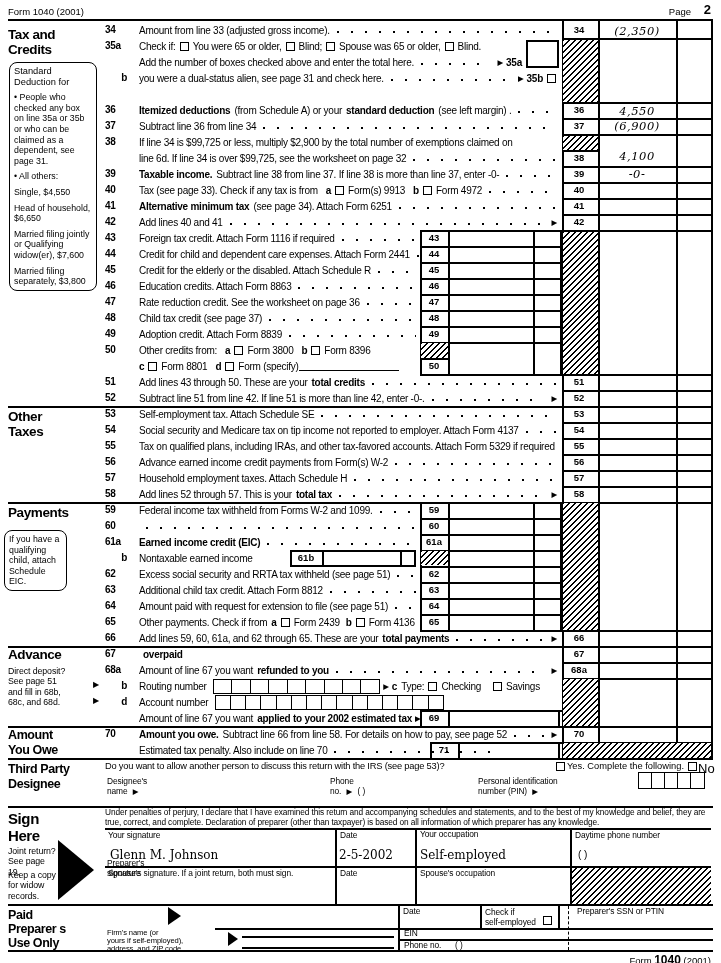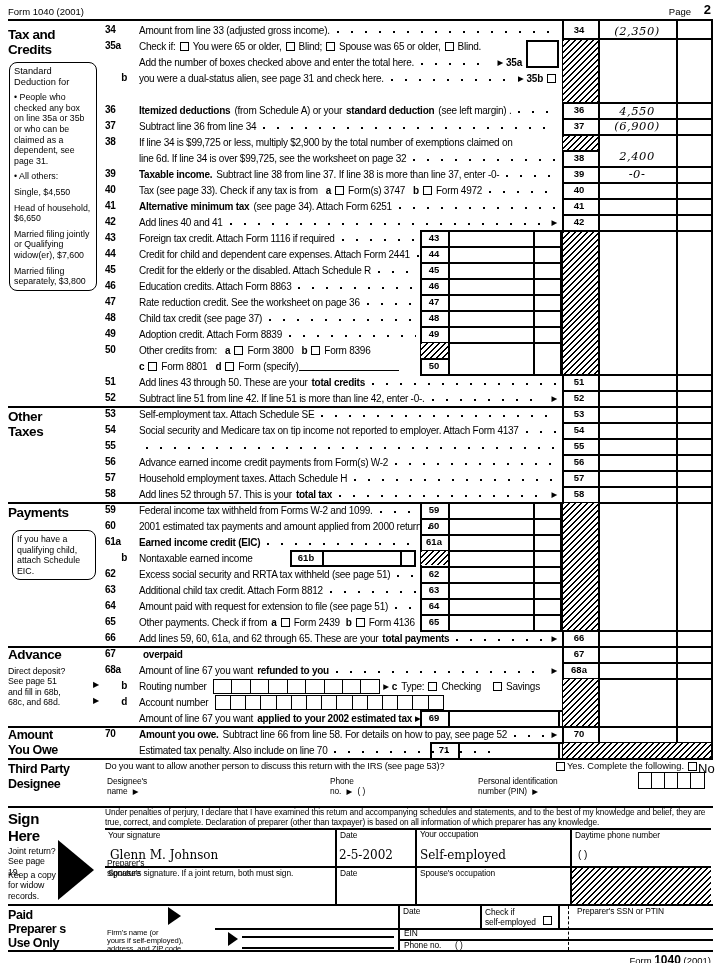--- a/index.html
+++ b/index.html
@@ -74,21 +74,21 @@
     <p>Single, $4,550</p>
     <p>Head of household, $6,650</p>
     <p>Married filing jointly or Qualifying widow(er), $7,600</p>
     <p style="margin-bottom:0">Married filing separately, $3,800</p>
   </div>
   <div class="sect" style="left:8px;top:410px">
     <div>Other</div>
     <div>Taxes</div>
   </div>
   <div class="sect" style="left:8px;top:506px">Payments</div>
-  <div class="bubble" style="left:12px;top:530px;width:84px">If you have a qualifying child, attach Schedule EIC.</div>
+  <div class="bubble" style="left:4px;top:530px;width:63px">If you have a qualifying child, attach Schedule EIC.</div>
   <div class="sect" style="left:8px;top:648px">Advance</div>
   <div class="note" style="left:8px;top:666px;width:58px">Direct deposit? See page 51 and fill in 68b, 68c, and 68d.</div>
   <div class="abs" style="left:93px;top:680px;font-size:8px">▶</div>
   <div class="abs" style="left:93px;top:696px;font-size:8px">▶</div>
   <div class="sect" style="left:8px;top:728px;font-size:12.5px">
     <div>Amount</div>
     <div>You Owe</div>
   </div>
   <div class="sect" style="left:8px;top:762px;font-size:12.5px">
     <div>Third Party</div>
@@ -188,21 +188,21 @@
         <span class="tx">Subtract line 38 from line 37. If line 38 is more than line 37, enter -0-</span>
         <div class="lead"></div>
       </div>
 
     <div class="row">
         <span class="lno">40</span>
         <span class="tx">Tax (see page 33). Check if any tax is from</span>
         <span class="sp"></span>
         <span class="bd">a</span>
         <span class="cb"></span>
-        <span class="tx">Form(s) 3747</span>
+        <span class="tx">Form(s) 9913</span>
         <span class="sp"></span>
         <span class="bd">b</span>
         <span class="cb"></span>
         <span class="tx">Form 4972</span>
         <div class="lead"></div>
       </div>
 
     <div class="row">
         <span class="lno">41</span>
         <span class="bd">Alternative minimum tax</span>
@@ -300,20 +300,21 @@
         <span class="tx">Self-employment tax. Attach Schedule SE</span>
         <div class="lead"></div>
       </div>
     <div class="row">
         <span class="lno">54</span>
         <span class="tx">Social security and Medicare tax on tip income not reported to employer. Attach Form 4137</span>
         <div class="lead"></div>
       </div>
     <div class="row">
         <span class="lno">55</span>
+        <span class="tx">Tax on qualified plans, including IRAs, and other tax-favored accounts. Attach Form 5329 if required</span>
         <div class="lead"></div>
       </div>
     <div class="row">
         <span class="lno">56</span>
         <span class="tx">Advance earned income credit payments from Form(s) W-2</span>
         <div class="lead"></div>
       </div>
     <div class="row">
         <span class="lno">57</span>
         <span class="tx">Household employment taxes. Attach Schedule H</span>
@@ -328,21 +329,20 @@
         <span class="arr">▶</span>
       </div>
 
     <div class="row" style="margin-right:140px">
         <span class="lno">59</span>
         <span class="tx">Federal income tax withheld from Forms W-2 and 1099.</span>
         <div class="lead"></div>
       </div>
     <div class="row" style="margin-right:140px">
         <span class="lno">60</span>
-        <span class="tx">2001 estimated tax payments and amount applied from 2000 return</span>
         <div class="lead"></div>
       </div>
     <div class="row" style="margin-right:140px">
         <span class="lno">61a</span>
         <span class="bd">Earned income credit (EIC)</span>
         <div class="lead"></div>
       </div>
     <div class="row" style="margin-right:270px">
         <span class="lno sub">b</span>
         <span class="tx">Nontaxable earned income</span>
@@ -585,21 +585,21 @@
   <div class="gno" style="left:420px;width:28px;top:568px">62</div>
   <div class="gno" style="left:420px;width:28px;top:584px">63</div>
   <div class="gno" style="left:420px;width:28px;top:600px">64</div>
   <div class="gno" style="left:420px;width:28px;top:616px">65</div>
   <div class="gno" style="left:420px;width:28px;top:712px">69</div>
   <div class="gno" style="left:430px;width:28px;top:744px">71</div>
 
   <div class="val" style="top:24px">(2,350)</div>
   <div class="val" style="top:104px">4,550</div>
   <div class="val" style="top:119px">(6,900)</div>
-  <div class="val" style="top:149px">2,400</div>
+  <div class="val" style="top:149px">4,100</div>
   <div class="val" style="top:167px">-0-</div>
 
   <div class="abs" style="left:105px;top:761px;font-size:9.3px;letter-spacing:-0.2px">Do you want to allow another person to discuss this return with the IRS (see page 53)?</div>
   <div class="cb abs" style="left:552px;top:762px;position:absolute"></div>
   <div class="abs" style="left:567px;top:761px;font-size:9.3px">Yes. Complete the following.</div>
   <div class="cb abs" style="left:684px;top:762px;position:absolute"></div>
   <div class="abs" style="left:698px;top:761px;font-size:13px">No</div>
   <div class="lbl" style="left:107px;top:777px">
     <div>Designee's</div>
     <div><span>name</span> <span class="arr">▶</span></div>

